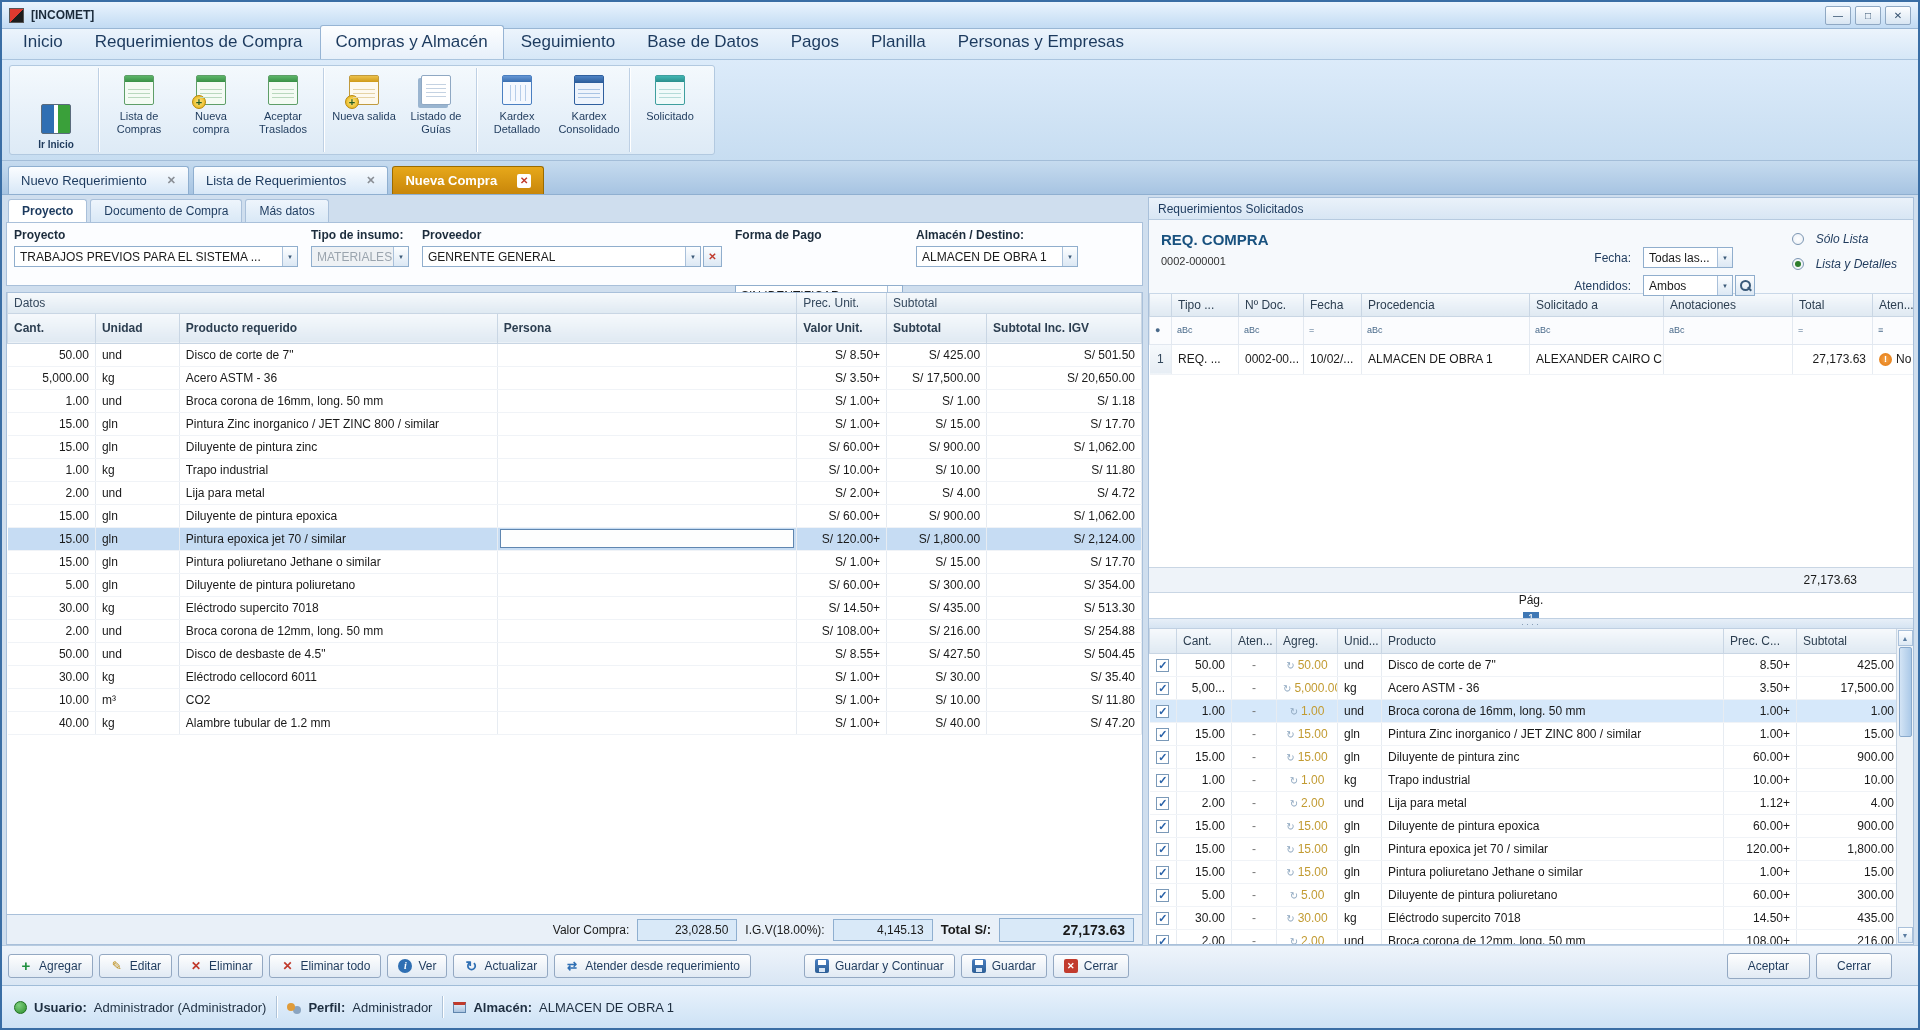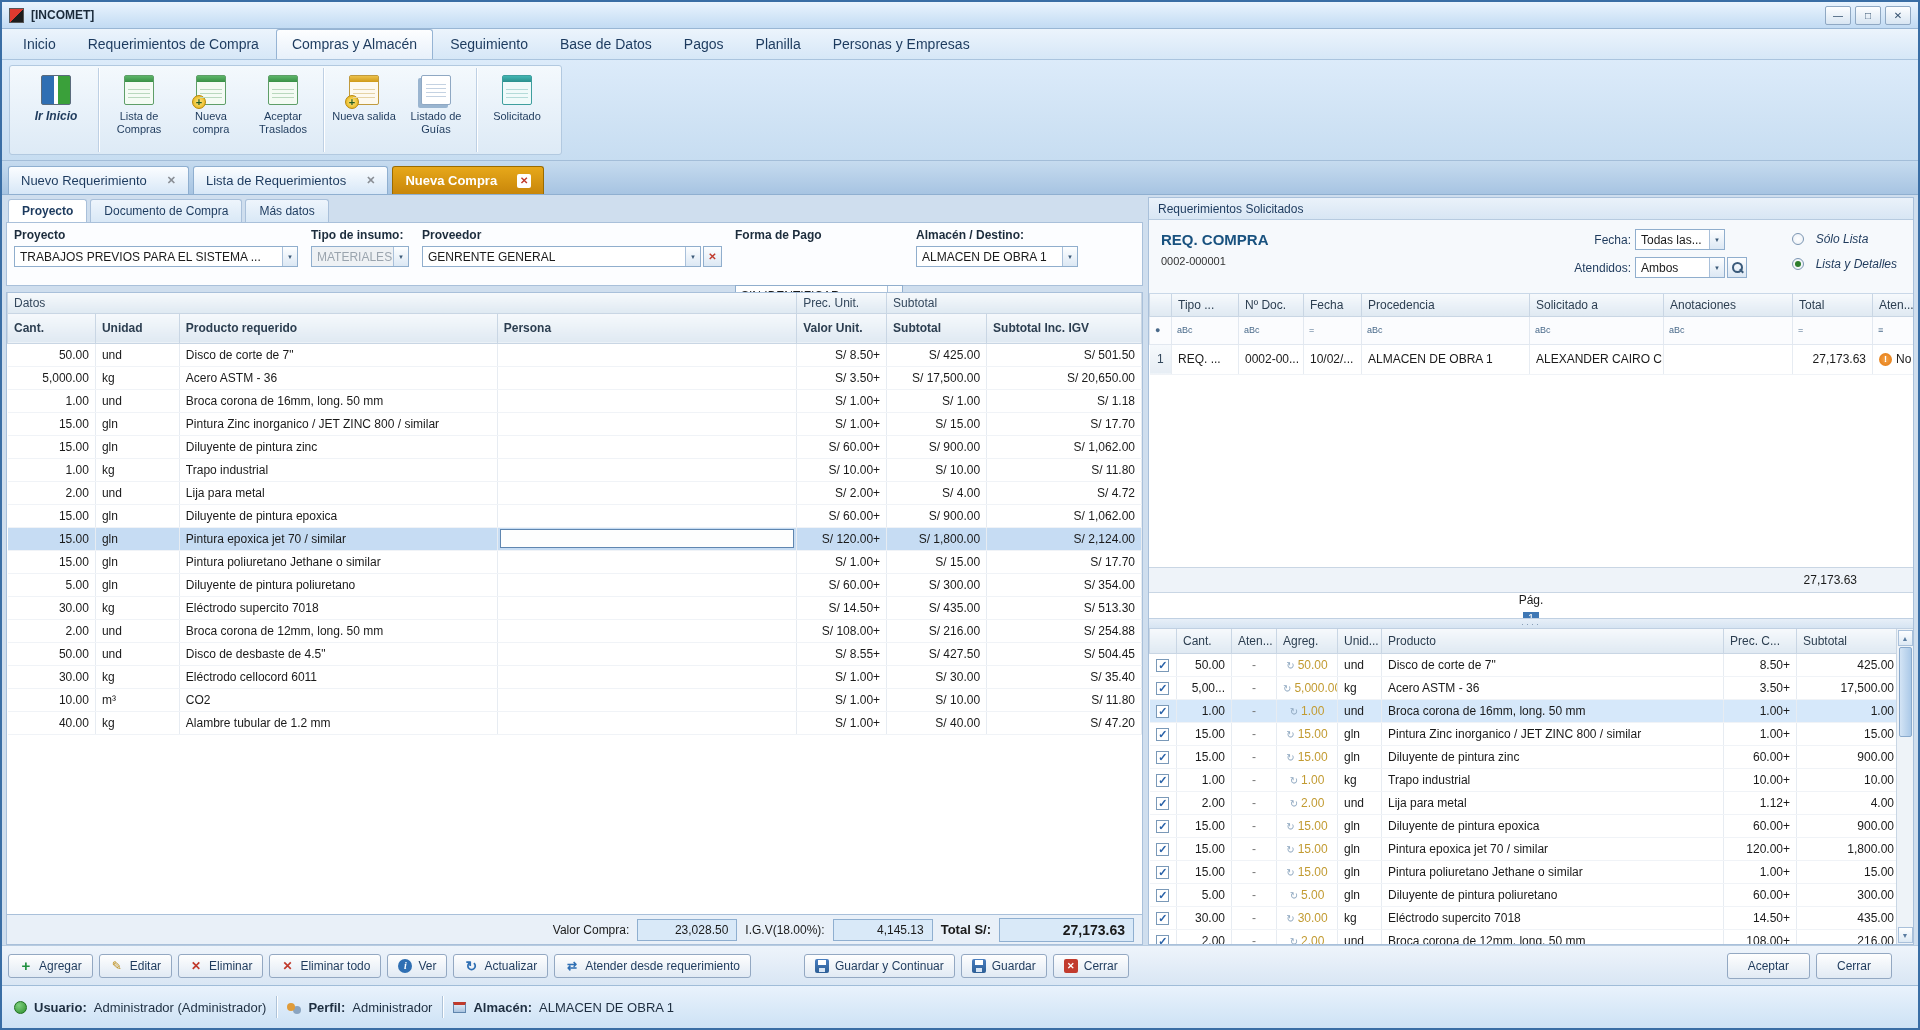--- a/index.html
+++ b/index.html
@@ -16,36 +16,36 @@
     background:linear-gradient(135deg,#e03a2f 0 50%, #1d1d1d 50% 100%); }
   .win-btns { margin-left:auto; display:flex; gap:4px; }
   .win-btn { width:26px; height:19px; border:1px solid #8fa8c3; border-radius:2px;
     background:linear-gradient(#fdfeff,#d8e5f2); display:flex; align-items:center; justify-content:center;
     font-size:10px; font-weight:normal; color:#34506e; }
 
   
   .menubar { position:absolute; left:0; right:0; top:27px; height:31px;
     background:linear-gradient(#ecf4fc,#d6e7f7); border-bottom:1px solid #aac4de;
     display:flex; align-items:flex-end; gap:2px; padding:0 6px; }
-  .menu-item { padding:6px 15px 7px; font-size:14px; color:#1c3a5e; white-space:nowrap; }
+  .menu-item { padding:6px 15px 7px; font-size:17px; color:#1c3a5e; white-space:nowrap; }
   .menu-item.active { background:linear-gradient(#fdfeff,#e7f0fa); border:1px solid #96b4d4;
     border-bottom:none; border-radius:3px 3px 0 0; }
 
   
   .ribbon { position:absolute; left:0; right:0; top:58px; height:101px;
     background:linear-gradient(#dcebfa,#c7ddf1); border-bottom:1px solid #a3bdd8;
     display:flex; align-items:stretch; padding:5px 7px; }
   .ribbon-panel { display:flex; align-items:stretch; border:1px solid #b2c9e0; border-radius:3px;
     background:linear-gradient(#f4f9fd,#ddeaf6); padding:2px 4px; }
   .rgroup { display:flex; align-items:stretch; gap:2px; padding:0 5px; }
   .rgroup:not(:last-child){ border-right:1px solid #bed0e4; box-shadow:1px 0 0 #fff; }
   .rbtn { width:70px; display:flex; flex-direction:column; align-items:center; gap:5px;
     padding:7px 2px 2px; font-size:11px; line-height:1.15; text-align:center; color:#1e3a5c;
     border-radius:3px; }
-  .rbtn.big { width:74px; font-weight:bold; font-size:12px; justify-content:flex-start;font-style:italic; }
+  .rbtn.big { width:74px; font-weight:bold; font-size:10px; justify-content:flex-end; }
   .icon32 { width:30px; height:30px; position:relative; flex:none; border-radius:2px; }
   .ico-home { background:linear-gradient(90deg,#2f6fb3 0 12px,#fff 12px 16px,#3aa03a 16px 30px);
     border:1px solid #5a6b7c; }
   .ico-sheet-green { background:#f4fbf4; border:1px solid #5e9e68; }
   .ico-sheet-green::before { content:""; position:absolute; left:0; right:0; top:0; height:6px;
     background:linear-gradient(#5cb569,#399046); }
   .ico-sheet-green::after { content:""; position:absolute; left:3px; right:3px; top:10px; bottom:3px;
     background:repeating-linear-gradient(#0000 0 3px,#b9d8bd 3px 4px); }
   .ico-sheet-gold { background:#fdf9ef; border:1px solid #c09a3e; }
   .ico-sheet-gold::before { content:""; position:absolute; left:0; right:0; top:0; height:6px;
@@ -136,21 +136,21 @@
   .tbox { background:#d9e9f8; border:1px solid #8fafd0; padding:3px 8px; min-width:100px; text-align:right; }
   .tbox.total { font-weight:bold; font-size:14px; min-width:135px; }
   .tlabel.total { font-weight:bold; font-size:13px; }
 
   
   .rheader { height:22px; background:linear-gradient(#eaf2fa,#d8e6f4); border-bottom:1px solid #b7cbe0;
     display:flex; align-items:center; padding:0 9px; color:#1c3a5e; }
   .rcontrols { height:74px; position:relative; background:#f6f9fc; border-bottom:1px solid #c9d8e8; }
   .req-title { position:absolute; left:12px; top:11px; font-size:15px; font-weight:bold; color:#19527f; }
   .req-num { position:absolute; left:12px; top:35px; font-size:11px; color:#333; }
-  .rfilters { position:absolute; left:420px; top:9px; display:grid; grid-template-columns:62px auto; gap:7px 4px;
+  .rfilters { position:absolute; left:420px; top:27px; display:grid; grid-template-columns:62px auto; gap:7px 12px;
     align-items:center; }
   .rfilters .flab { text-align:right; font-size:12px; color:#1e3a5c; font-weight:normal; }
   .rfilters .combo { width:90px; flex:none; }
   .combo-mag { display:flex; gap:2px; align-items:center; }
   .ico-mag { position:relative; width:13px; height:13px; display:inline-block; }
   .ico-mag::before { content:""; position:absolute; width:7px; height:7px; border:2px solid #3a5a7a;
     border-radius:50%; top:1px; left:1px; }
   .ico-mag::after { content:""; position:absolute; width:5px; height:2px; background:#3a5a7a;
     transform:rotate(45deg); bottom:2px; right:0; }
   .mag-btn { width:20px; height:21px; border:1px solid #90aecd; background:linear-gradient(#fdfeff,#dce8f4);
@@ -315,20 +315,32 @@
           <div class="rbtn">
             <span class="icon32 ico-sheet-gold">
               <span class="badge">+</span>
             </span>
             <span>Nueva salida</span>
           </div>
 
           <div class="rbtn">
             <span class="icon32 ico-sheet-stack"></span>
             <span>Listado de Guías</span>
+          </div>
+        </div>
+      <div class="rgroup">
+
+          <div class="rbtn">
+            <span class="icon32 ico-book-blue"></span>
+            <span>Kardex Detallado</span>
+          </div>
+
+          <div class="rbtn">
+            <span class="icon32 ico-book-blue2"></span>
+            <span>Kardex Consolidado</span>
           </div>
         </div>
       <div class="rgroup">
 
           <div class="rbtn">
             <span class="icon32 ico-sheet-teal"></span>
             <span>Solicitado</span>
           </div>
         </div>
     </div>

